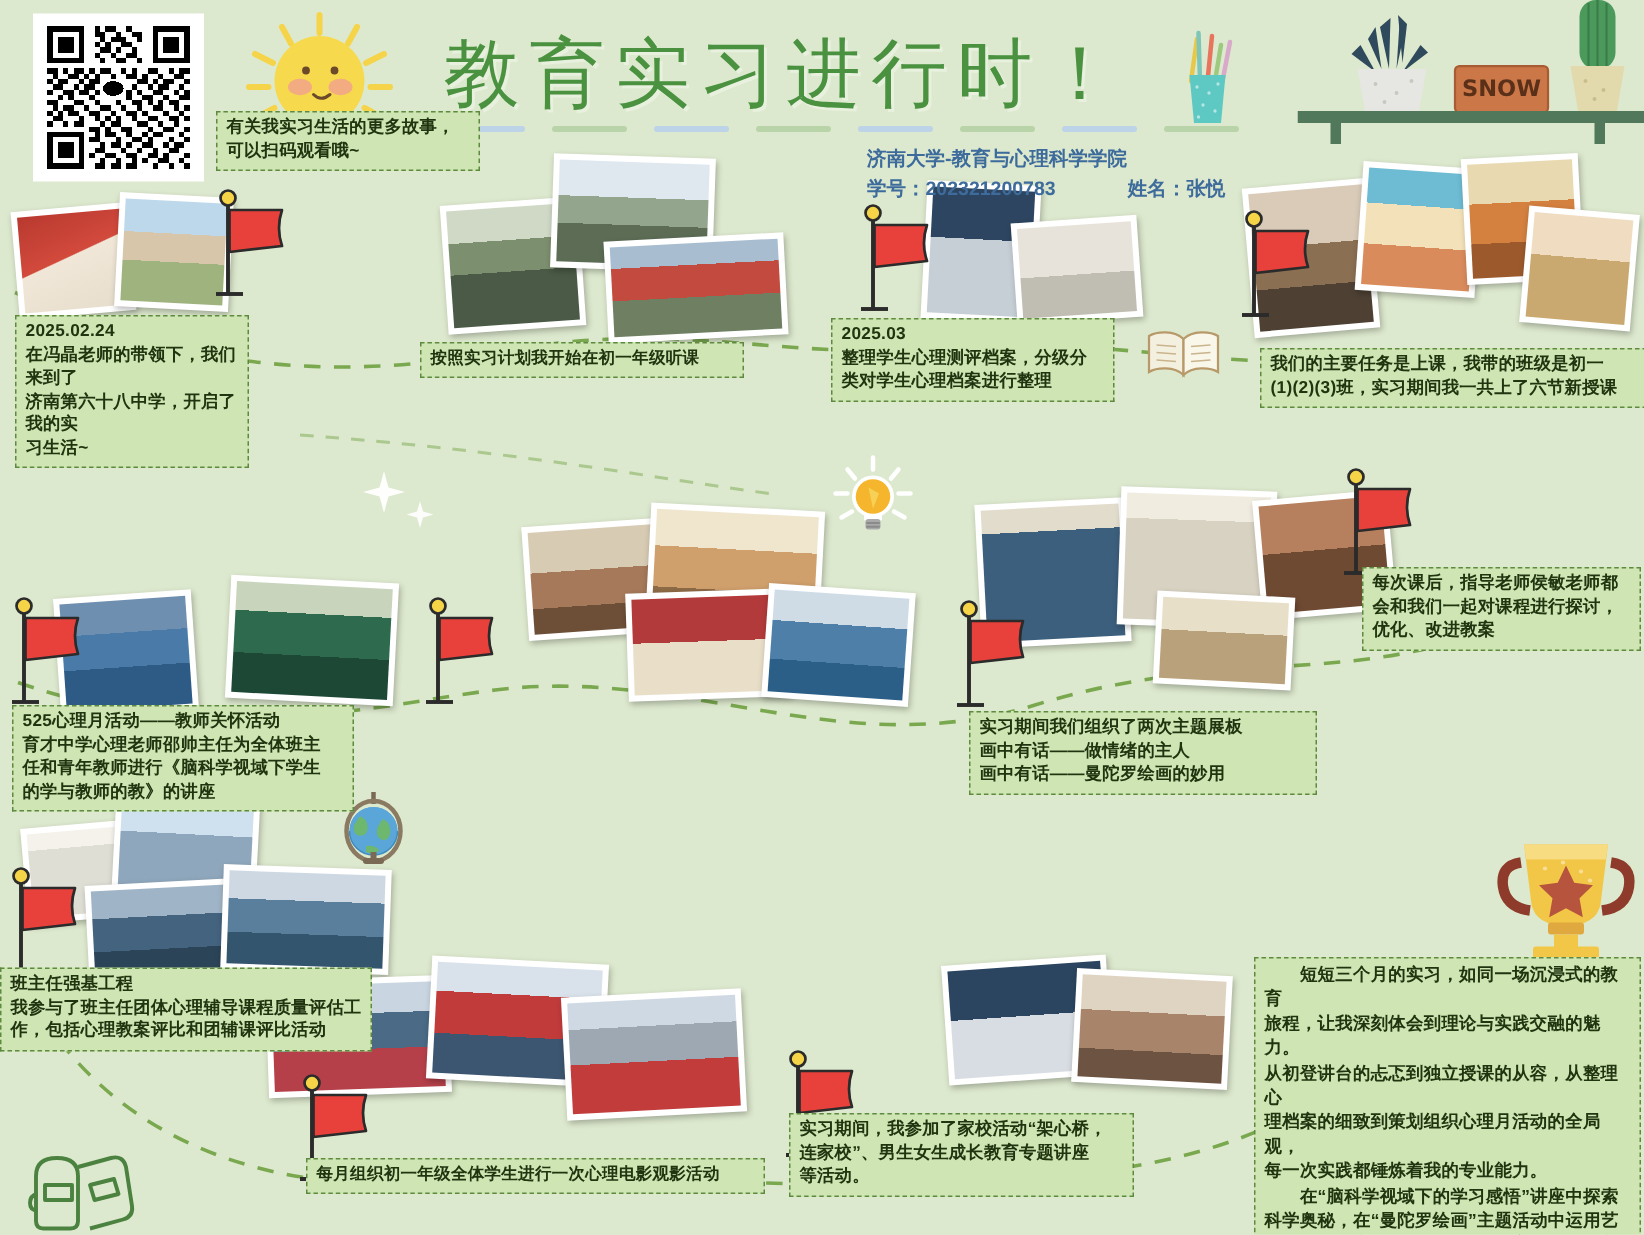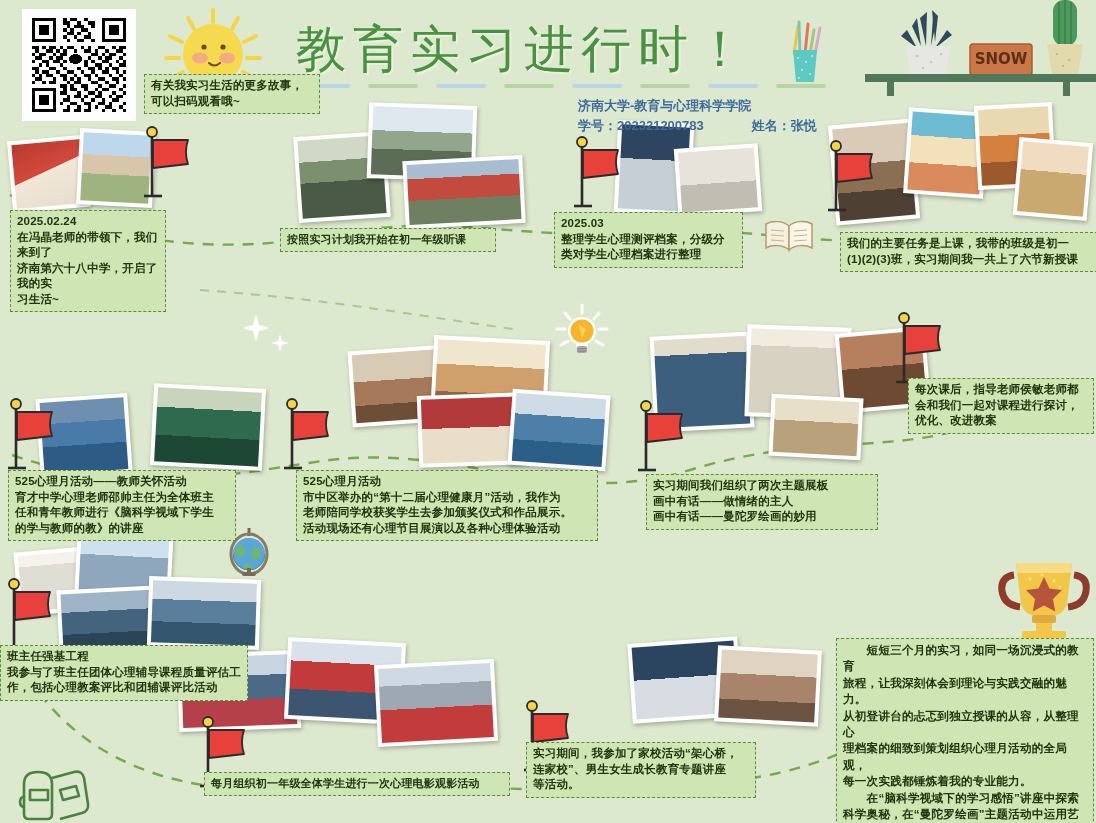--- a/index.html
+++ b/index.html
@@ -683,24 +683,20 @@
   <div class="note" style="left:840px;top:232px;width:278px;">我们的主要任务是上课，我带的班级是初一
 (1)(2)(3)班，实习期间我一共上了六节新授课</div>
 
   <div class="note" style="left:908px;top:378px;width:186px;">每次课后，指导老师侯敏老师都
 会和我们一起对课程进行探讨，
 优化、改进教案</div>
   <div class="note" style="left:8px;top:470px;width:228px;">525心理月活动——教师关怀活动
 育才中学心理老师邵帅主任为全体班主
 任和青年教师进行《脑科学视域下学生
 的学与教师的教》的讲座</div>
-  <div class="note" style="left:296px;top:470px;width:302px;">525心理月活动
-市中区举办的“第十二届心理健康月”活动，我作为
-老师陪同学校获奖学生去参加颁奖仪式和作品展示。
-活动现场还有心理节目展演以及各种心理体验活动</div>
   <div class="note" style="left:0px;top:645px;width:248px;">班主任强基工程
 我参与了班主任团体心理辅导课程质量评估工
 作，包括心理教案评比和团辅课评比活动</div>
 
   <div class="note" style="left:646px;top:474px;width:232px;">实习期间我们组织了两次主题展板
 画中有话——做情绪的主人
 画中有话——曼陀罗绘画的妙用</div>
   <div class="note small" style="left:204px;top:772px;width:306px;">每月组织初一年级全体学生进行一次心理电影观影活动</div>
   <div class="note" style="left:526px;top:742px;width:230px;">实习期间，我参加了家校活动“架心桥，
 连家校”、男生女生成长教育专题讲座

